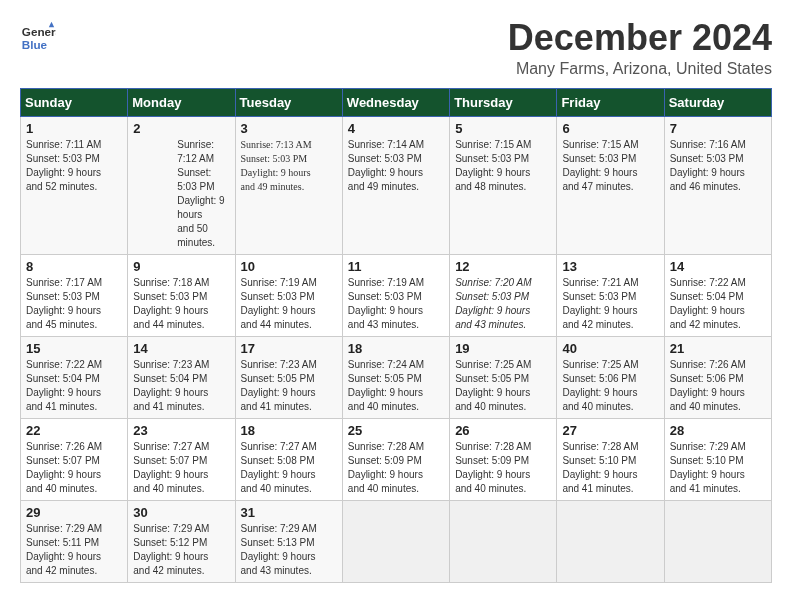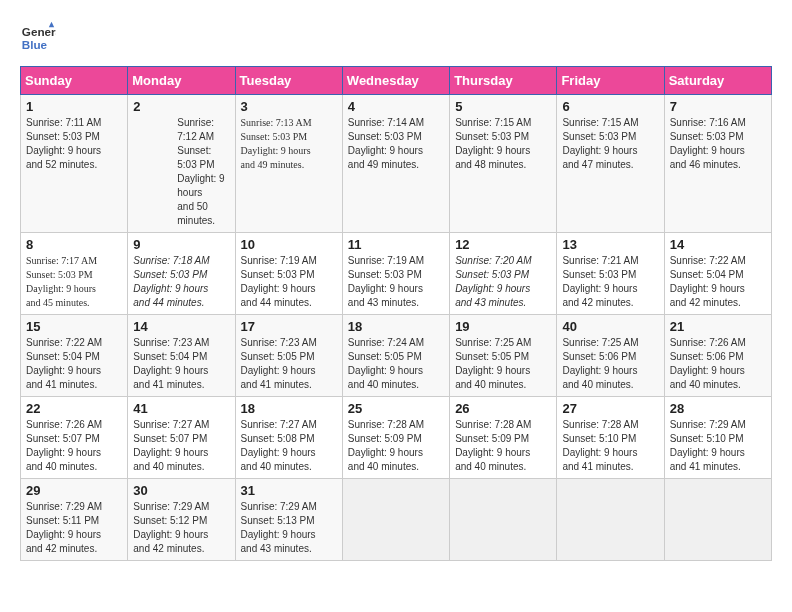--- a/index.html
+++ b/index.html
@@ -38,21 +38,21 @@
       font-size: 16px;
       color: #555;
       margin-top: 4px;
     }
     table {
       width: 100%;
       border-collapse: collapse;
       font-size: 11px;
     }
     thead tr th {
-      background-color: #ec4899;
+      background-color: #14532d;
       color: white;
       padding: 6px 4px;
       text-align: left;
       font-size: 13px;
       font-weight: bold;
       border: 1px solid #3a62b0;
     }
     tbody tr td {
       border: 1px solid #ccc;
       padding: 4px 5px;
@@ -83,20 +83,24 @@
 </head>
 <body>
 
 <div class="header-section">
   <div class="logo">
     <svg class="logo-icon" viewBox="0 0 40 40">
       <text x="2" y="18" font-size="13" font-weight="bold" fill="#333">General</text>
       <text x="2" y="32" font-size="13" font-weight="bold" fill="#4472c4">Blue</text>
       <polygon points="32,8 38,8 35,2" fill="#4472c4"></polygon>
     </svg>
+  </div>
+  <div class="title-section">
+    <div class="month-title">December 2024</div>
+    <div class="location-title">Many Farms, Arizona, United States</div>
   </div>
 </div>
 
 <table>
   <thead>
     <tr id="header-row">
         <th>Sunday</th>
         <th>Monday</th>
         <th>Tuesday</th>
         <th>Wednesday</th>
@@ -153,28 +157,28 @@
           <span class="day-num">7</span>
           <div class="day-info" style="white-space: pre-line;">Sunrise: 7:16 AM
 Sunset: 5:03 PM
 Daylight: 9 hours
 and 46 minutes.</div>
         </td>
       </tr>
       <tr>
         <td>
           <span class="day-num">8</span>
-          <div class="day-info" style="white-space: pre-line; font-family: Liberation Serif, serif;">Sunrise: 7:17 AM
+          <div class="day-info" style="white-space: pre-line;">Sunrise: 7:17 AM
 Sunset: 5:03 PM
 Daylight: 9 hours
 and 45 minutes.</div>
         </td>
         <td>
           <span class="day-num">9</span>
-          <div class="day-info" style="white-space: pre-line; font-style: italic;">Sunrise: 7:18 AM
+          <div class="day-info" style="white-space: pre-line;">Sunrise: 7:18 AM
 Sunset: 5:03 PM
 Daylight: 9 hours
 and 44 minutes.</div>
         </td>
         <td>
           <span class="day-num">10</span>
           <div class="day-info" style="white-space: pre-line;">Sunrise: 7:19 AM
 Sunset: 5:03 PM
 Daylight: 9 hours
 and 44 minutes.</div>
@@ -261,21 +265,21 @@
       </tr>
       <tr>
         <td>
           <span class="day-num">22</span>
           <div class="day-info" style="white-space: pre-line;">Sunrise: 7:26 AM
 Sunset: 5:07 PM
 Daylight: 9 hours
 and 40 minutes.</div>
         </td>
         <td>
-          <span class="day-num">41</span>
+          <span class="day-num">23</span>
           <div class="day-info" style="white-space: pre-line;">Sunrise: 7:27 AM
 Sunset: 5:07 PM
 Daylight: 9 hours
 and 40 minutes.</div>
         </td>
         <td>
           <span class="day-num">18</span>
           <div class="day-info" style="white-space: pre-line;">Sunrise: 7:27 AM
 Sunset: 5:08 PM
 Daylight: 9 hours

